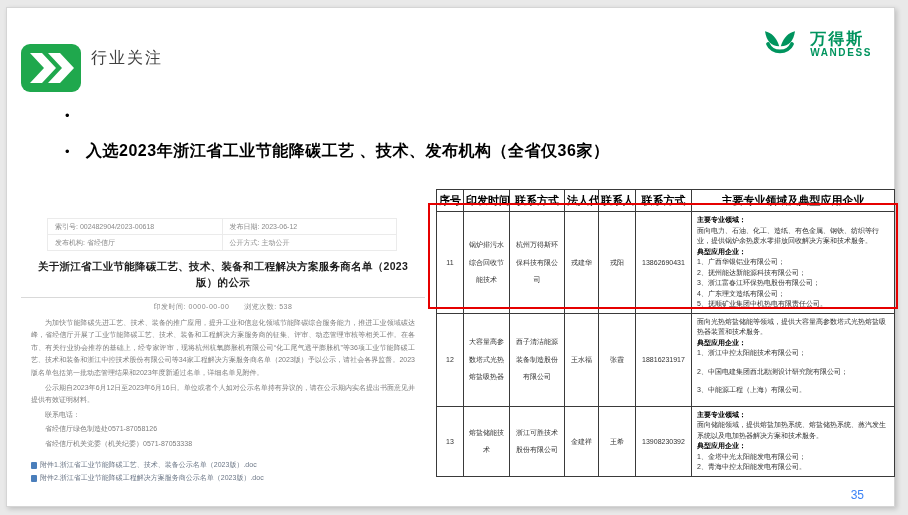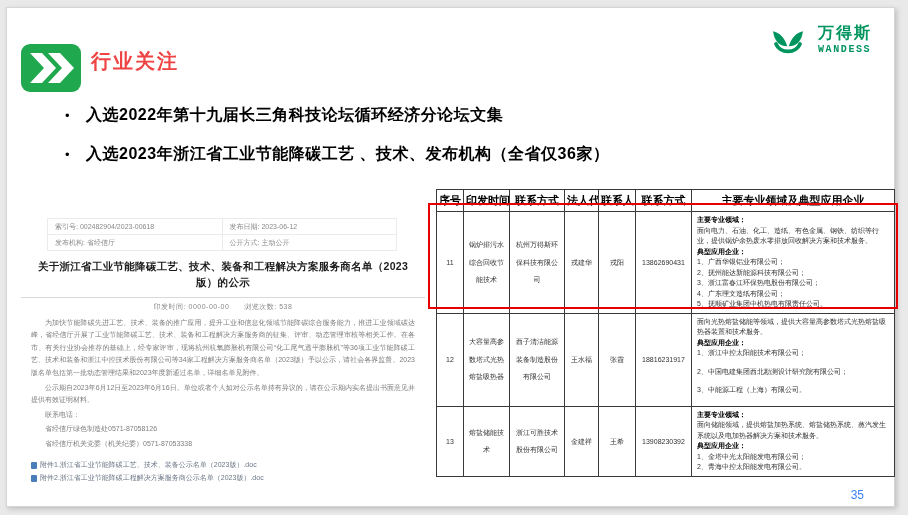--- a/index.html
+++ b/index.html
@@ -14,24 +14,24 @@
     box-shadow:2px 2px 5px rgba(0,0,0,.18);
   }
   
   .badge{
     position:absolute;left:14px;top:36px;width:60px;height:48px;
     background:#1FA84D;border-radius:9px;
   }
   .badge svg{display:block;width:60px;height:48px;}
   .slide-title{
     position:absolute;left:84px;top:40px;margin:0;
-    font-size:20px;font-weight:700;color:#ef4444;letter-spacing:2px;
+    font-size:16px;font-weight:400;color:#404040;letter-spacing:2px;
   }
   .logo{
-    position:absolute;right:22px;top:18px;display:flex;gap:12px;font-family:Liberation Mono, monospace;
+    position:absolute;right:22px;top:18px;display:flex;align-items:center;gap:12px;
   }
   .logo svg{width:36px;height:36px;}
   .logo-name{font-size:16px;font-weight:700;color:#00945E;letter-spacing:2px;line-height:1.1;}
   .logo-sub{font-size:10px;font-weight:700;color:#00945E;letter-spacing:1.6px;line-height:1.1;}
   
   .bullets{
     position:absolute;left:58px;top:97px;right:60px;margin:0;padding:0;list-style:none;
   }
   .bullets li{
     display:flex;align-items:flex-start;margin-bottom:18px;
@@ -110,21 +110,20 @@
     </svg>
     <div class="logo-text">
       <div class="logo-name">万得斯</div>
       <div class="logo-sub">WANDESS</div>
     </div>
   </div>
 
   <ul class="bullets">
     <li>
       <span class="dot">•</span>
-      <span>入选2022年第十九届长三角科技论坛循环经济分论坛文集</span>
     </li>
     <li>
       <span class="dot">•</span>
       <span>入选2023年浙江省工业节能降碳工艺 、技术、发布机构（全省仅36家）</span>
     </li>
   </ul>
 
   <div class="doc">
     <table class="doc-meta">
       <tbody>

